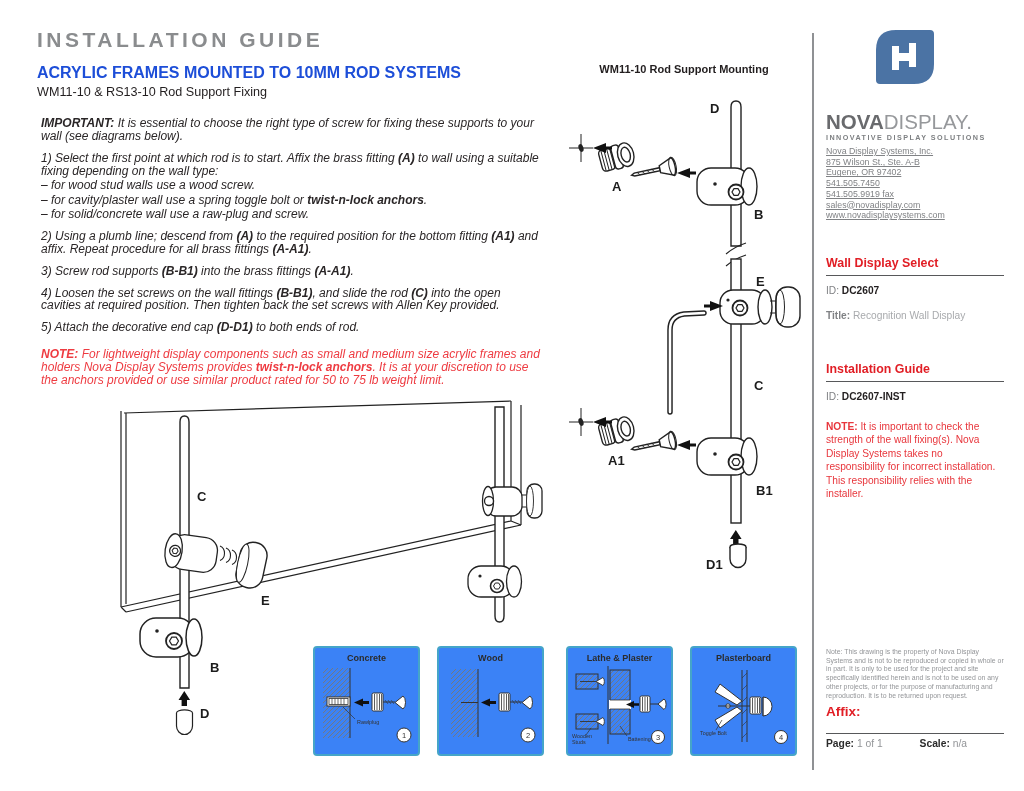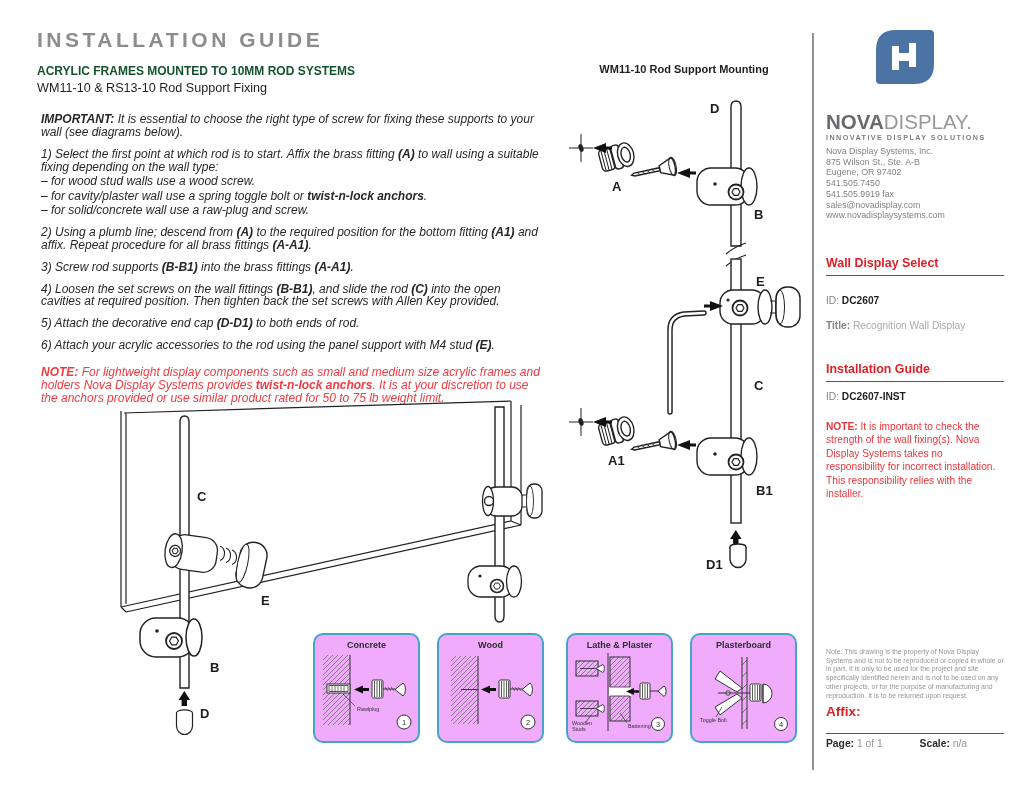--- a/index.html
+++ b/index.html
@@ -1,49 +1,49 @@
 <!DOCTYPE html>
 <html><head>
 <meta charset="utf-8">
 <style>
   html,body{margin:0;padding:0;background:#fff;}
   .page{position:relative;width:1024px;height:791px;background:#fff;overflow:hidden;
         font-family:"Liberation Sans",sans-serif;color:#2a2627;}
   
   .main{position:absolute;left:37px;top:28px;width:506px;}
   .h1{font-size:21px;font-weight:bold;letter-spacing:3.5px;color:#8a8c8e;margin:0 0 12px 0;}
-  .h2{font-size:12px;font-weight:bold;color:#14532d;margin:0 0 3px 0;}
+  .h2{font-size:16px;font-weight:bold;color:#1d4ed8;margin:0 0 3px 0;}
   .h3{font-size:12.6px;color:#221e1f;margin:0 0 18px 0;font-weight:normal;}
   .main p{font-size:12px;line-height:12.9px;margin:0 0 9px 4px;font-style:italic;}
   .main p.tight{margin-bottom:1.5px;}
   .main p.red{color:#ee3b41;margin-top:14px;}
   b{font-weight:bold;}
   
   .cdg-title{position:absolute;left:558px;top:63px;width:252px;text-align:center;
              font-size:11px;font-weight:bold;color:#221e1f;}
   .cdg{position:absolute;left:560px;top:80px;}
   .fdg{position:absolute;left:100px;top:400px;}
   svg text.lbl{font:bold 13px "Liberation Sans",sans-serif;fill:#1c1c1c;}
   svg text.small{font:5.4px "Liberation Sans",sans-serif;fill:#333;}
   svg text.num{font:7.5px "Liberation Sans",sans-serif;fill:#333;text-anchor:middle;}
   
-  .fixbox{position:absolute;top:633px;width:107px;height:110px;background:#f0abfc;
-          border:2px solid #45a5c8;border-radius:10px;box-sizing:border-box;}
+  .fixbox{position:absolute;top:646px;width:107px;height:110px;background:#3b82f6;
+          border:2px solid #45a5c8;border-radius:4px;box-sizing:border-box;}
   .fixbox .bt{text-align:center;font-size:9px;font-weight:bold;color:#2b2b2b;margin-top:5px;}
   .fixbox svg{display:block;margin:1px auto 0 auto;}
   
   .vline{position:absolute;left:812px;top:33px;width:1.5px;height:737px;background:#8f9194;}
   .sidebar{position:absolute;left:826px;top:26px;width:178px;height:745px;}
   .sb-abs{position:absolute;left:0;width:178px;}
   .logo{position:absolute;left:50px;top:4px;}
   .wordmark{top:84px;font-size:20.5px;letter-spacing:0;white-space:nowrap;}
   .wordmark .nova{font-weight:bold;color:#696a6d;text-align:center;}
   .wordmark .disp{font-weight:normal;color:#96989b;}
   .tagline{top:107px;font-size:7.2px;letter-spacing:1.45px;color:#7e8083;font-weight:bold;}
-  .address{top:120px;font-size:8.8px;line-height:10.7px;color:#808285;}
+  .address{top:120px;font-size:8.8px;line-height:10.7px;color:#808285;text-decoration:underline;}
   .sb-head{font-size:12.4px;font-weight:bold;color:#e11e25;}
   .sb-hr{border:none;border-top:1px solid #57585a;margin:5px 0 0 0;width:178px;}
   .idrow{font-size:10.2px;color:#808285;}
   .idrow .v{font-weight:bold;color:#231f20;}
   .titlerow{font-size:10.2px;color:#808285;font-weight:bold;}
   .titlerow .v{font-weight:normal;color:#a8aaad;}
   .sb-note{top:394px;font-size:10.2px;line-height:13.4px;color:#e8363c;}
   .legal{top:622px;font-size:6.9px;line-height:8.7px;color:#939598;}
   .sheet-head{top:678px;font-size:13.5px;}
   .sheet-hr{top:702px;border:none;border-top:1px solid #57585a;}
@@ -70,21 +70,20 @@
     <div class="h3">WM11-10 &amp; RS13-10 Rod Support Fixing</div>
     <p><b>IMPORTANT:</b><span> It is essential to choose the right type of screw for fixing these supports to your wall (see diagrams below).</span></p>
     <p class="tight"><span>1) Select the first point at which rod is to start. Affix the brass fitting </span><b>(A)</b><span> to wall using a suitable fixing depending on the wall type:</span></p>
     <p class="tight"><span>– for wood stud walls use a wood screw.</span></p>
     <p class="tight"><span>– for cavity/plaster wall use a spring toggle bolt or </span><b>twist-n-lock anchors</b><span>.</span></p>
     <p><span>– for solid/concrete wall use a raw-plug and screw.</span></p>
     <p><span>2) Using a plumb line; descend from </span><b>(A)</b><span> to the required position for the bottom fitting </span><b>(A1)</b><span> and affix. Repeat procedure for all brass fittings </span><b>(A-A1)</b><span>.</span></p>
     <p><span>3)  Screw rod supports </span><b>(B-B1)</b><span> into the brass fittings </span><b>(A-A1)</b><span>.</span></p>
     <p><span>4) Loosen the set screws on the wall fittings </span><b>(B-B1)</b><span>, and slide the rod </span><b>(C)</b><span> into the open cavities at required position. Then tighten back the set screws with Allen Key provided.</span></p>
     <p><span>5) Attach the decorative end cap </span><b>(D-D1)</b><span> to both ends of rod.</span></p>
-    <p><span>6) Attach your acrylic accessories to the rod using the panel support with M4 stud </span><b>(E)</b><span>.</span></p>
     <p class="red"><b>NOTE:</b><span> For lightweight display components such as small and medium size acrylic frames and holders Nova Display Systems provides </span><b>twist-n-lock anchors</b><span>. It is at your discretion to use the anchors provided or use similar product rated for 50 to 75 lb weight limit.</span></p>
   </div>
 
   <div class="cdg-title">WM11-10 Rod Support Mounting</div>
   <svg class="cdg" width="250" height="498" viewBox="0 0 250 498">
     <g stroke="#222" fill="#fff" stroke-width="1.4">
 
       <path d="M171,166 V27 Q171,21 176,21 Q181,21 181,27 V166 z"></path>
       <path fill="none" stroke-width="1.1" d="M166,174 q8,-7 20,-11 M166,186 q8,-7 20,-11"></path>
 
@@ -380,21 +379,21 @@
       <div>Eugene, OR 97402</div>
       <div>541.505.7450</div>
       <div>541.505.9919 fax</div>
       <div>sales@novadisplay.com</div>
       <div>www.novadisplaysystems.com</div>
     </div>
 
     <div class="sb-abs" style="top:230px">
       <div class="sb-head">Wall Display Select</div>
       <hr class="sb-hr">
-      <div class="idrow" style="margin-top:19px"><span>ID: </span><span class="v">DC2607</span></div>
+      <div class="idrow" style="margin-top:9px"><span>ID: </span><span class="v">DC2607</span></div>
       <div class="titlerow" style="margin-top:14px"><span>Title: </span><span class="v">Recognition Wall Display</span></div>
     </div>
 
     <div class="sb-abs" style="top:336px">
       <div class="sb-head">Installation Guide</div>
       <hr class="sb-hr">
       <div class="idrow" style="margin-top:9px"><span>ID: </span><span class="v">DC2607-INST</span></div>
     </div>
 
     <div class="sb-abs sb-note"><b>NOTE:</b><span> It is important to check the strength of the wall fixing(s). Nova Display Systems takes no responsibility for incorrect installation. This responsibility relies with the installer.</span></div>

